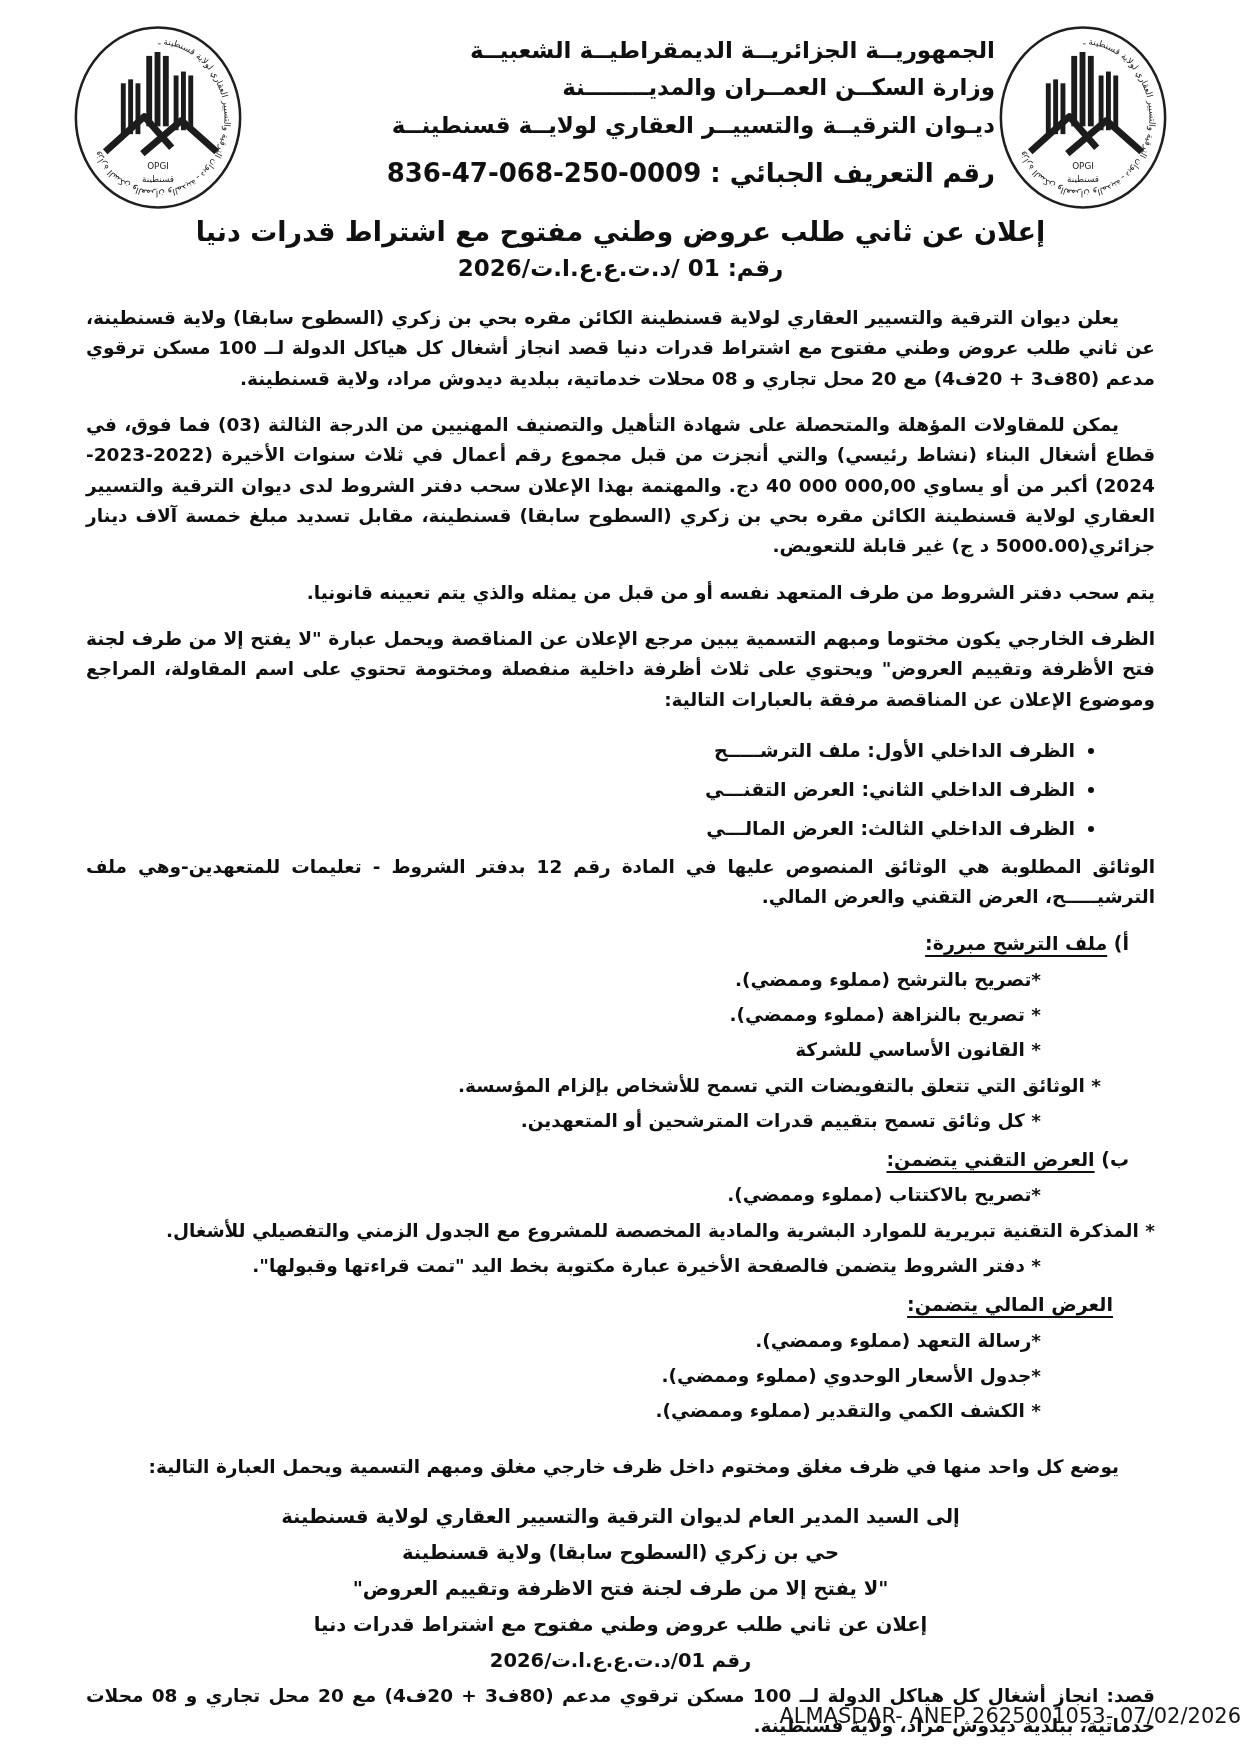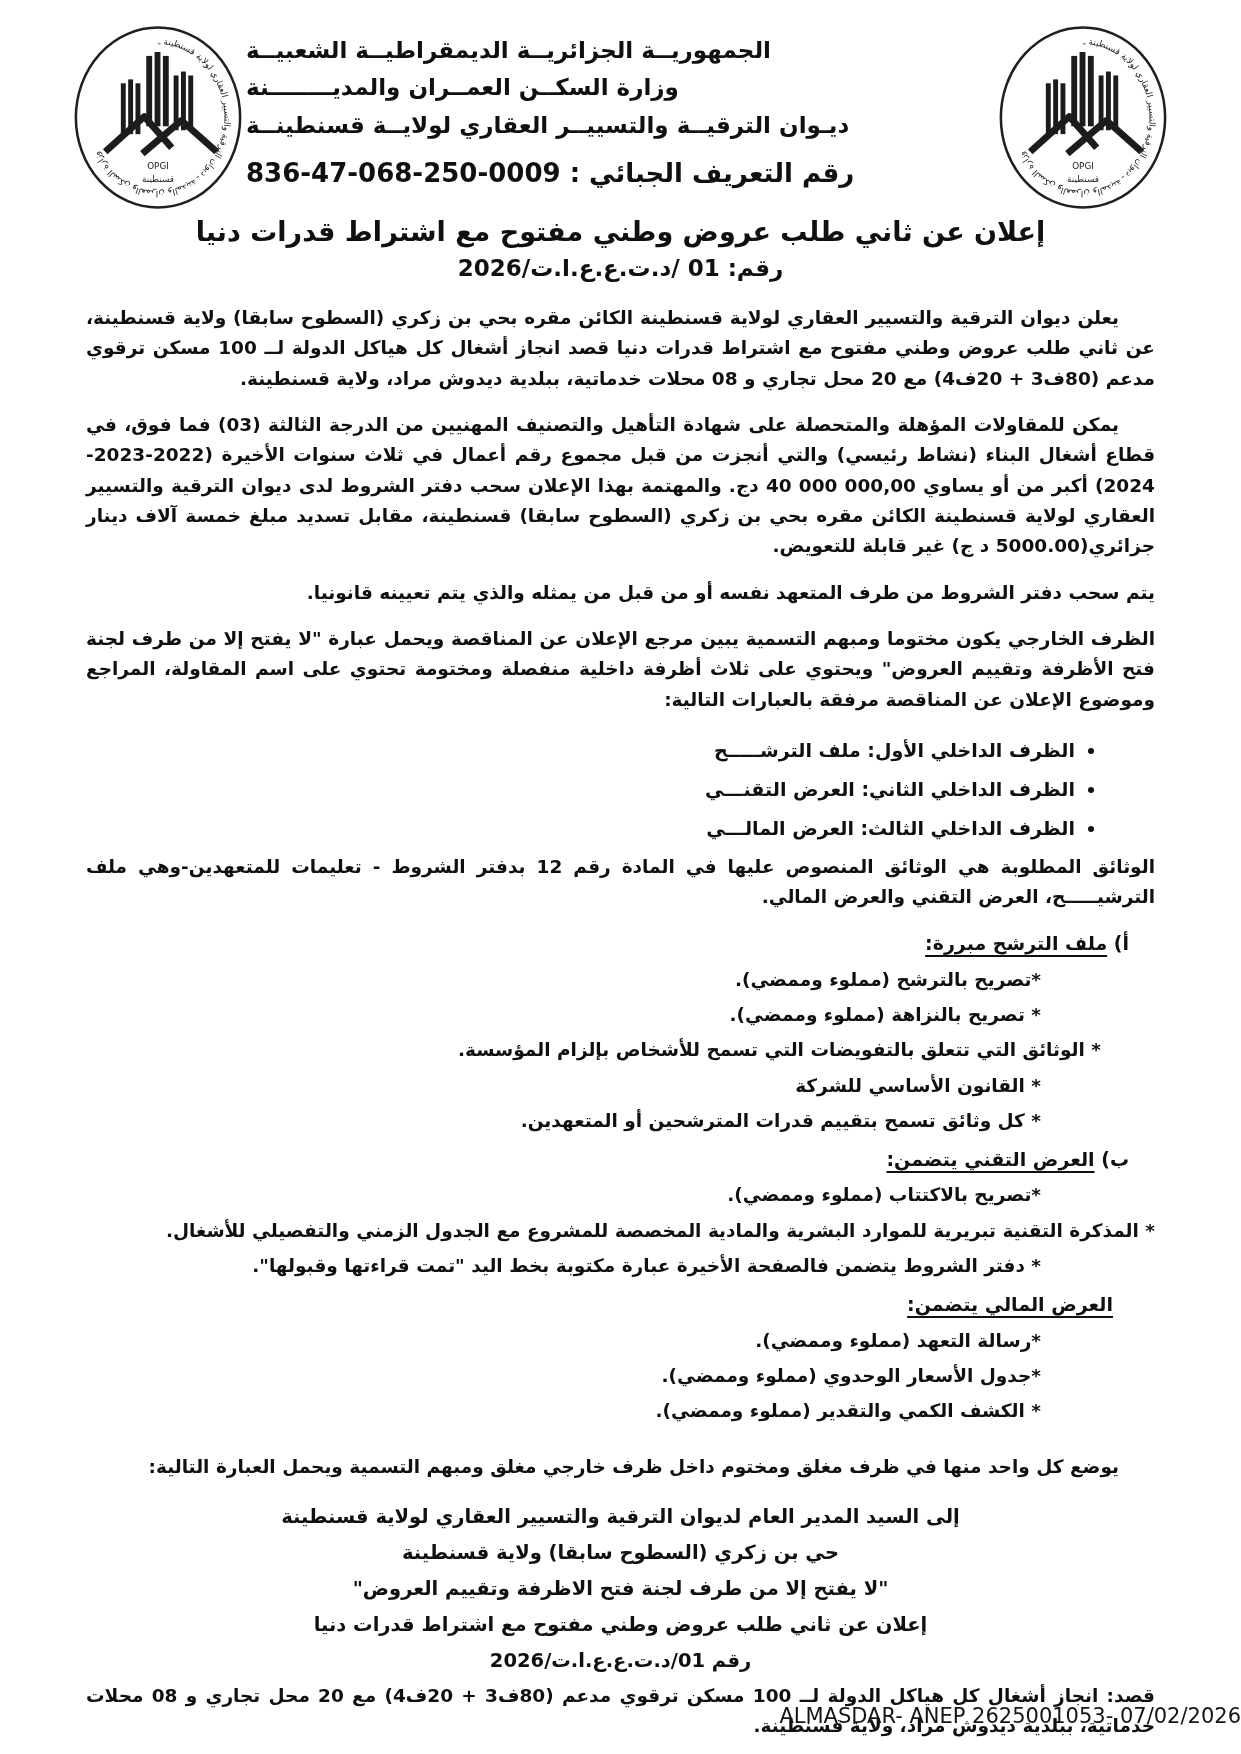--- a/index.html
+++ b/index.html
@@ -6,21 +6,21 @@
   .page {
     width:1241px; height:1754px; margin:0 auto; position:relative;
     background:#ffffff; box-sizing:border-box;
     padding:22px 70px 0 70px;
     font-family:"DejaVu Sans", sans-serif;
     color:#101010; direction:rtl; overflow:hidden;
   }
   
   .header-row { display:flex; justify-content:space-between; align-items:flex-start; direction:ltr; }
   .logo-box { width:176px; height:192px; flex:0 0 auto; }
-  .header-center { flex:1; text-align:left; direction:rtl; font-weight:bold; padding-top:10px; }
+  .header-center { flex:1; text-align:right; direction:rtl; font-weight:bold; padding-top:10px; }
   .h-line { font-size:23px; line-height:1.62; letter-spacing:0.5px; }
   .h-line4 { font-size:26px; margin-top:8px; }
   
   .title1 { text-align:center; font-weight:bold; font-size:27px; margin-top:2px; }
   .title2 { text-align:center; font-weight:bold; font-size:23px; margin-top:8px; }
   
   .doc-body { font-size:18.5px; font-weight:bold; line-height:1.64; text-align:justify; }
   .para { margin:16px; }
   .p1 { margin-top:22px; text-indent:36px; }
   .p2 { margin-top:14px; text-indent:36px; }
@@ -110,22 +110,22 @@
     </ul>
 
     <p class="para p5">الوثائق المطلوبة هي الوثائق المنصوص عليها في المادة رقم 12 بدفتر الشروط - تعليمات للمتعهدين-وهي ملف الترشيـــــح، العرض التقني والعرض المالي.</p>
 
     <div class="list-heading">
       <span>أ)</span>
       <span class="u">ملف الترشح مبررة:</span>
     </div>
     <div class="star-item pad-lg">*تصريح بالترشح (مملوء وممضي).</div>
     <div class="star-item pad-lg">* تصريح بالنزاهة (مملوء وممضي).</div>
+    <div class="star-item pad-lg">* القانون الأساسي للشركة</div>
     <div class="star-item pad-md">* الوثائق التي تتعلق بالتفويضات التي تسمح للأشخاص بإلزام المؤسسة.</div>
-    <div class="star-item pad-lg">* القانون الأساسي للشركة</div>
     <div class="star-item pad-lg">* كل وثائق تسمح بتقييم قدرات المترشحين أو المتعهدين.</div>
 
     <div class="list-heading">
       <span>ب)</span>
       <span class="u">العرض التقني يتضمن:</span>
     </div>
     <div class="star-item pad-lg">*تصريح بالاكتتاب (مملوء وممضي).</div>
     <div class="star-item pad-sm">* المذكرة التقنية تبريرية للموارد البشرية والمادية المخصصة للمشروع مع الجدول الزمني والتفصيلي للأشغال.</div>
     <div class="star-item pad-lg">* دفتر الشروط يتضمن فالصفحة الأخيرة عبارة مكتوبة بخط اليد "تمت قراءتها وقبولها".</div>
 

